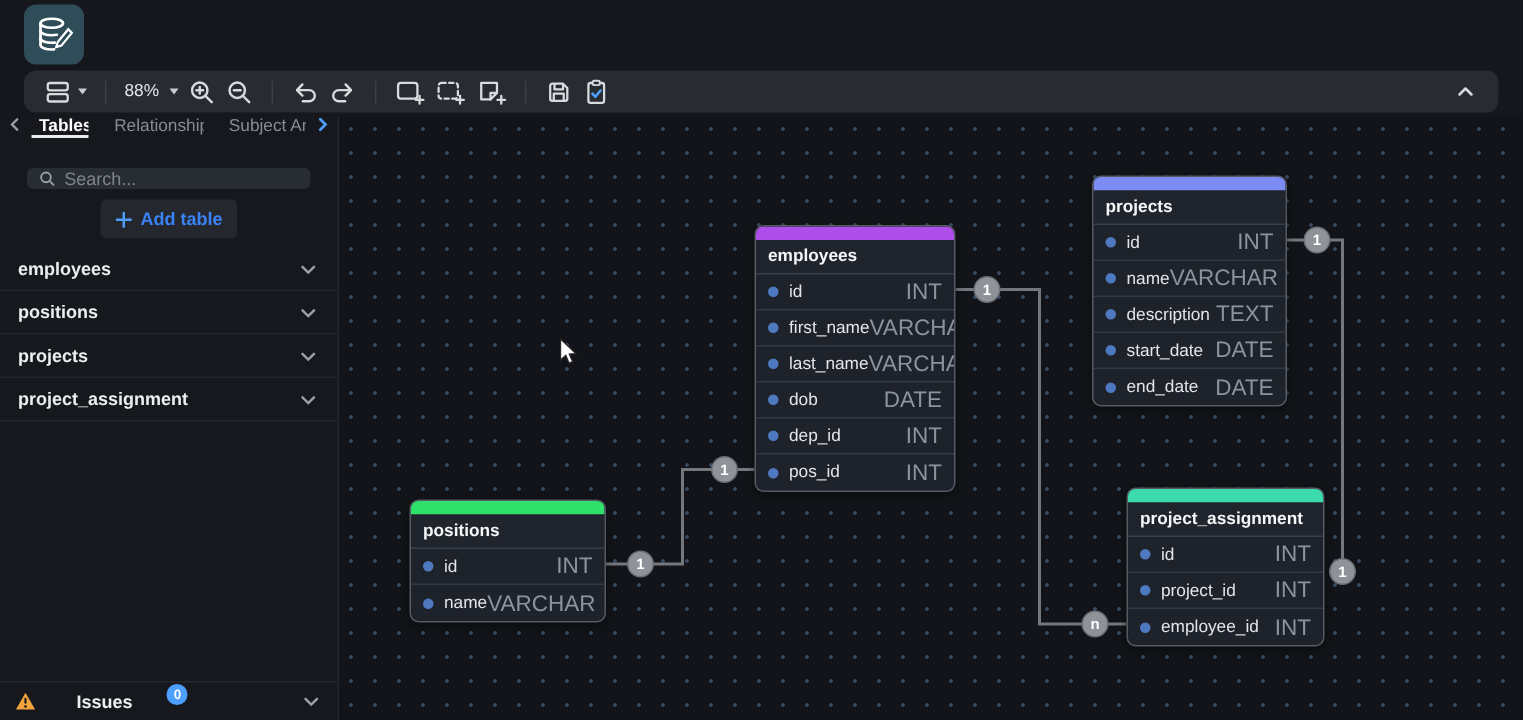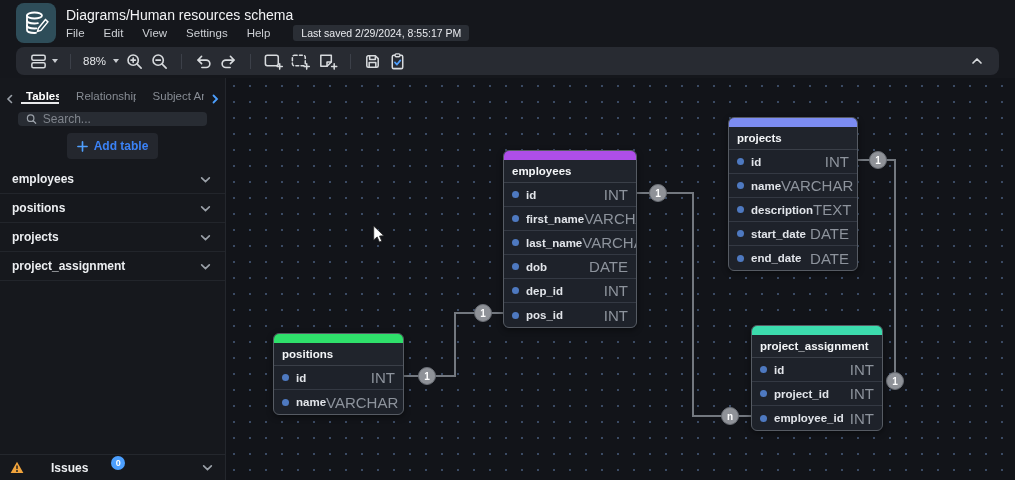--- a/index.html
+++ b/index.html
@@ -28,21 +28,21 @@
   .caret { width:0; height:0; border-left:3.5px solid transparent; border-right:3.5px solid transparent;
            border-top:4px solid #c9ccd1; display:inline-block; margin-left:4px; }
   .tb-spacer { flex:1; }
 
   
   .content { display:flex; height:402px; }
   .sidebar { width:226px; height:402px; background:#16181d; position:relative;
              border-right:1px solid #24272d; flex:0 0 auto; }
 
   
-  .tabs-row { height:26px; display:flex; align-items:flex-end; padding:0 4px; }
+  .tabs-row { height:26px; display:flex; align-items:flex-start; padding:0 4px; }
   .tab-chev { width:14px; display:flex; align-items:center; justify-content:center; cursor:pointer; }
   .tab { display:flex; align-items:center; padding:0 5px; margin:0 6px; font-size:11.5px;
          color:#878c94; cursor:pointer; border-bottom:2px solid transparent; white-space:nowrap; overflow:hidden; }
   .tab.active { color:#ffffff; font-weight:bold; border-bottom:2px solid #e9eaec; }
   .tab.truncated { max-width:60px; }
 
   
   .search-row { display:flex; align-items:center; padding:8px 8px 6px 8px; gap:7px;flex-direction:column; }
   .search-box { flex:1; height:26px; background:#282c33; border-radius:4px; display:flex; align-items:center; padding:0 8px; }
   .search-box input { background:transparent; border:none; outline:none; color:#dcdfe3; font-size:12px;
@@ -73,51 +73,40 @@
   .rel-svg { position:absolute; left:0; top:0; z-index:1; }
 
   .table-card { position:absolute; z-index:2; background:#1e222a; border:1px solid #565b63;
                 border-radius:6px; overflow:hidden; box-shadow:0 2px 6px rgba(0,0,0,.45); cursor:pointer; }
   .strip { height:9px; }
   .t-title { height:23px; line-height:23px; padding:0 8px; color:#f4f6f8; font-size:11.5px;
              font-weight:bold; border-bottom:1px solid #3a3f48; background:#20242c; }
   .t-row { height:24px; display:flex; align-items:center; padding:0 8px; border-bottom:1px solid #343943; }
   .t-row:last-child { border-bottom:none; }
   .f-dot { width:7px; height:7px; border-radius:50%; background:#4e79c0; margin-right:7px; flex:0 0 auto; }
-  .f-name { color:#e2e5ea; font-size:11.5px; flex:1;font-weight:bold; }
+  .f-name { color:#e2e5ea; font-size:11.5px; flex:1; }
   .f-type { color:#8d939c; font-size:15px; }
 
   .cursor { position:absolute; z-index:10; pointer-events:none; }
 </style>
 </head>
 <body>
 
 <div class="header">
   <div class="logo">
     <svg width="26" height="26" viewBox="0 0 26 26">
       <g fill="none" stroke="#ffffff" stroke-width="1.8" stroke-linecap="round">
         <ellipse cx="11.5" cy="5.5" rx="7.5" ry="3"></ellipse>
         <path d="M4 5.5 v5 c0 1.7 3.4 3 7.5 3 1.2 0 2.4-.1 3.4-.3"></path>
         <path d="M4 10.5 v5 c0 1.7 3.4 3 7.5 3 .7 0 1.4 0 2-.1"></path>
         <path d="M4 15.5 v4.5 c0 1.7 3.4 3 7.5 3 .5 0 1 0 1.5-.05"></path>
         <path d="M22.5 9.5 l-7 8.5 -1 3.4 3.4-1 7-8.5z" stroke-width="1.5"></path>
       </g>
     </svg>
   </div>
-  <div class="header-text">
-    <div class="app-title">Diagrams/Human resources schema</div>
-    <div class="menu-row">
-      <span class="menu-item">File</span>
-      <span class="menu-item">Edit</span>
-      <span class="menu-item">View</span>
-      <span class="menu-item">Settings</span>
-      <span class="menu-item">Help</span>
-      <span class="last-saved">Last saved 2/29/2024, 8:55:17 PM</span>
-    </div>
-  </div>
 </div>
 
 <div class="toolbar-strip">
   <div class="toolbar">
 
     <button class="tb-btn">
       <svg width="19" height="19" viewBox="0 0 20 20">
         <g fill="none" stroke="#d8dbde" stroke-width="1.6">
           <rect x="3" y="3.5" width="14" height="5.2" rx="1.6"></rect>
           <rect x="3" y="11.3" width="14" height="5.2" rx="1.6"></rect>

